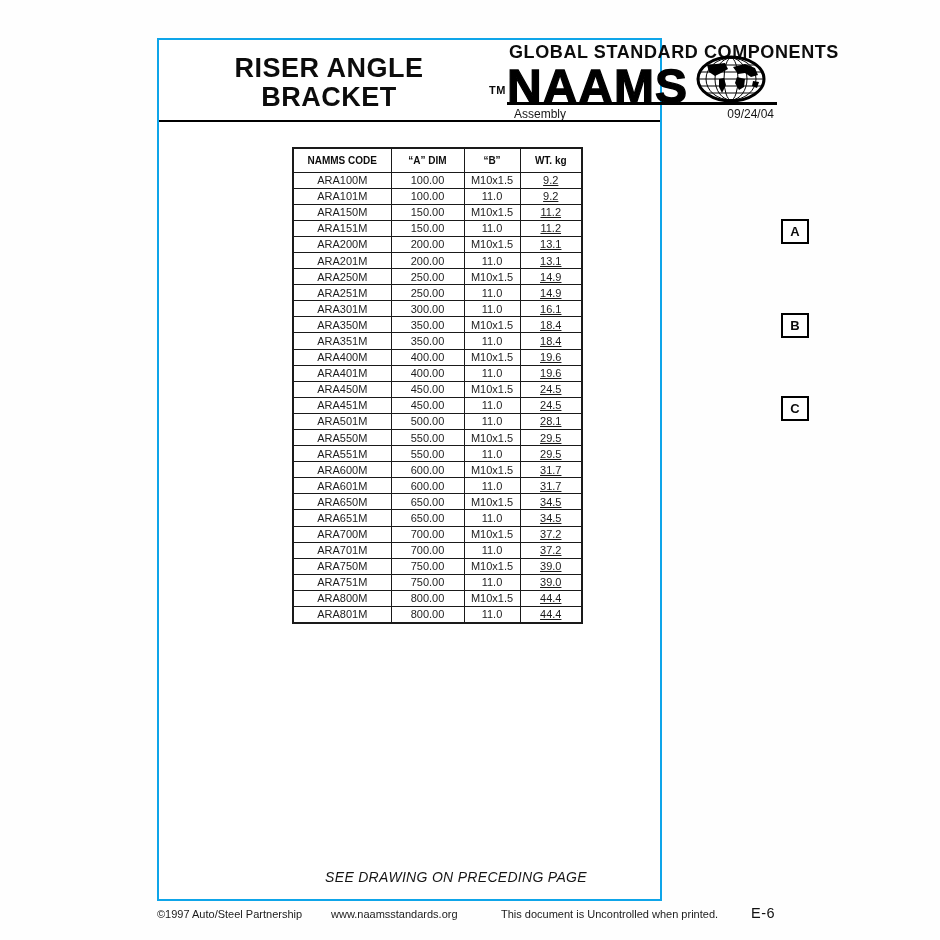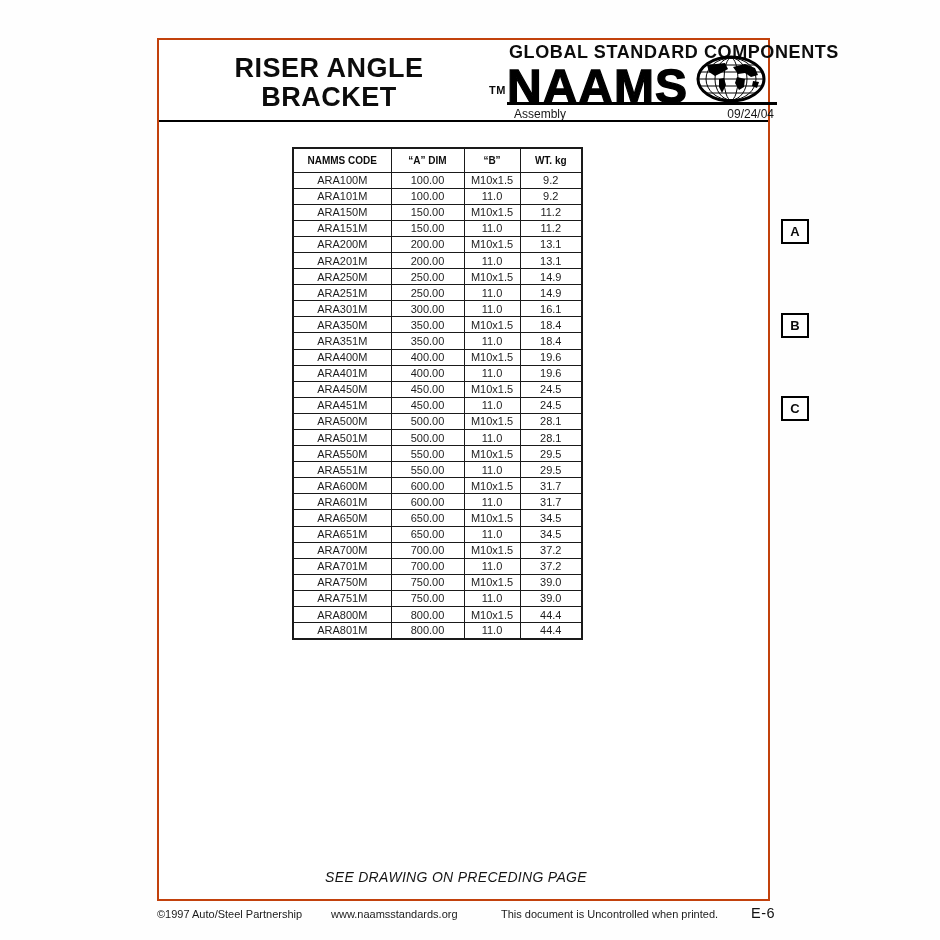--- a/index.html
+++ b/index.html
@@ -2,22 +2,22 @@
 <html><head>
 <meta charset="utf-8">
 <style>
   * { margin:0; padding:0; box-sizing:border-box; }
   html,body { background:#ffffff; }
   body { font-family:"Liberation Sans", sans-serif; color:#111; }
   .canvas {
     position:relative; width:940px; height:940px; background:#fefefe; overflow:hidden;
   }
   .page {
-    position:absolute; left:157px; top:38px; width:613px; height:863px;
-    border:2px solid #c2410c; background:#fff;
+    position:absolute; left:157px; top:38px; width:505px; height:863px;
+    border:2px solid #0ea5e9; background:#fff;
   }
   .header-divider {
     position:absolute; left:0; right:0; top:80px; height:2px; background:#000;
   }
   .doc-title {
     position:absolute; left:20px; top:14px; width:300px;
     text-align:center; font-weight:bold; font-size:27px; line-height:29px;
     letter-spacing:0.5px; color:#0c0c0c;
   }
   .brand { position:absolute; left:330px; top:0; width:290px; height:82px; }
@@ -49,21 +49,21 @@
     overflow:hidden; white-space:nowrap;
   }
   .spec-table th {
     height:24px; font-size:10px; font-weight:bold; color:#0d0d0d;
     border-width:2px 1px 1px 1px;
   }
   .spec-table th:first-child { border-left-width:2px; }
   .spec-table th:last-child  { border-right-width:2px; }
   .spec-table td { height:16.1px; font-size:11px; color:#1c1c1c; }
   .spec-table td:first-child { border-left-width:2px; }
-  .spec-table td:last-child  { border-right-width:2px; }
+  .spec-table td:last-child  { border-right-width:2px;text-decoration:underline; }
   .spec-table tr:last-child td { border-bottom-width:2px; }
   .col-code { width:98px; } .col-adim { width:73px; }
   .col-b { width:56px; } .col-wt { width:62px; }
 
   .side-tab {
     position:absolute; width:28px; height:25px; background:#fff;
     border:2px solid #000; display:flex; align-items:center; justify-content:center;
     font-weight:bold; font-size:13px; color:#0c0c0c;
   }
   .tab-a { left:781px; top:219px; }
@@ -229,26 +229,20 @@
         <td>M10x1.5</td>
         <td>24.5</td>
       </tr>
           <tr>
         <td>ARA451M</td>
         <td>450.00</td>
         <td>11.0</td>
         <td>24.5</td>
       </tr>
           <tr>
-        <td>ARA500M</td>
-        <td>500.00</td>
-        <td>M10x1.5</td>
-        <td>28.1</td>
-      </tr>
-          <tr>
         <td>ARA501M</td>
         <td>500.00</td>
         <td>11.0</td>
         <td>28.1</td>
       </tr>
           <tr>
         <td>ARA550M</td>
         <td>550.00</td>
         <td>M10x1.5</td>
         <td>29.5</td>

